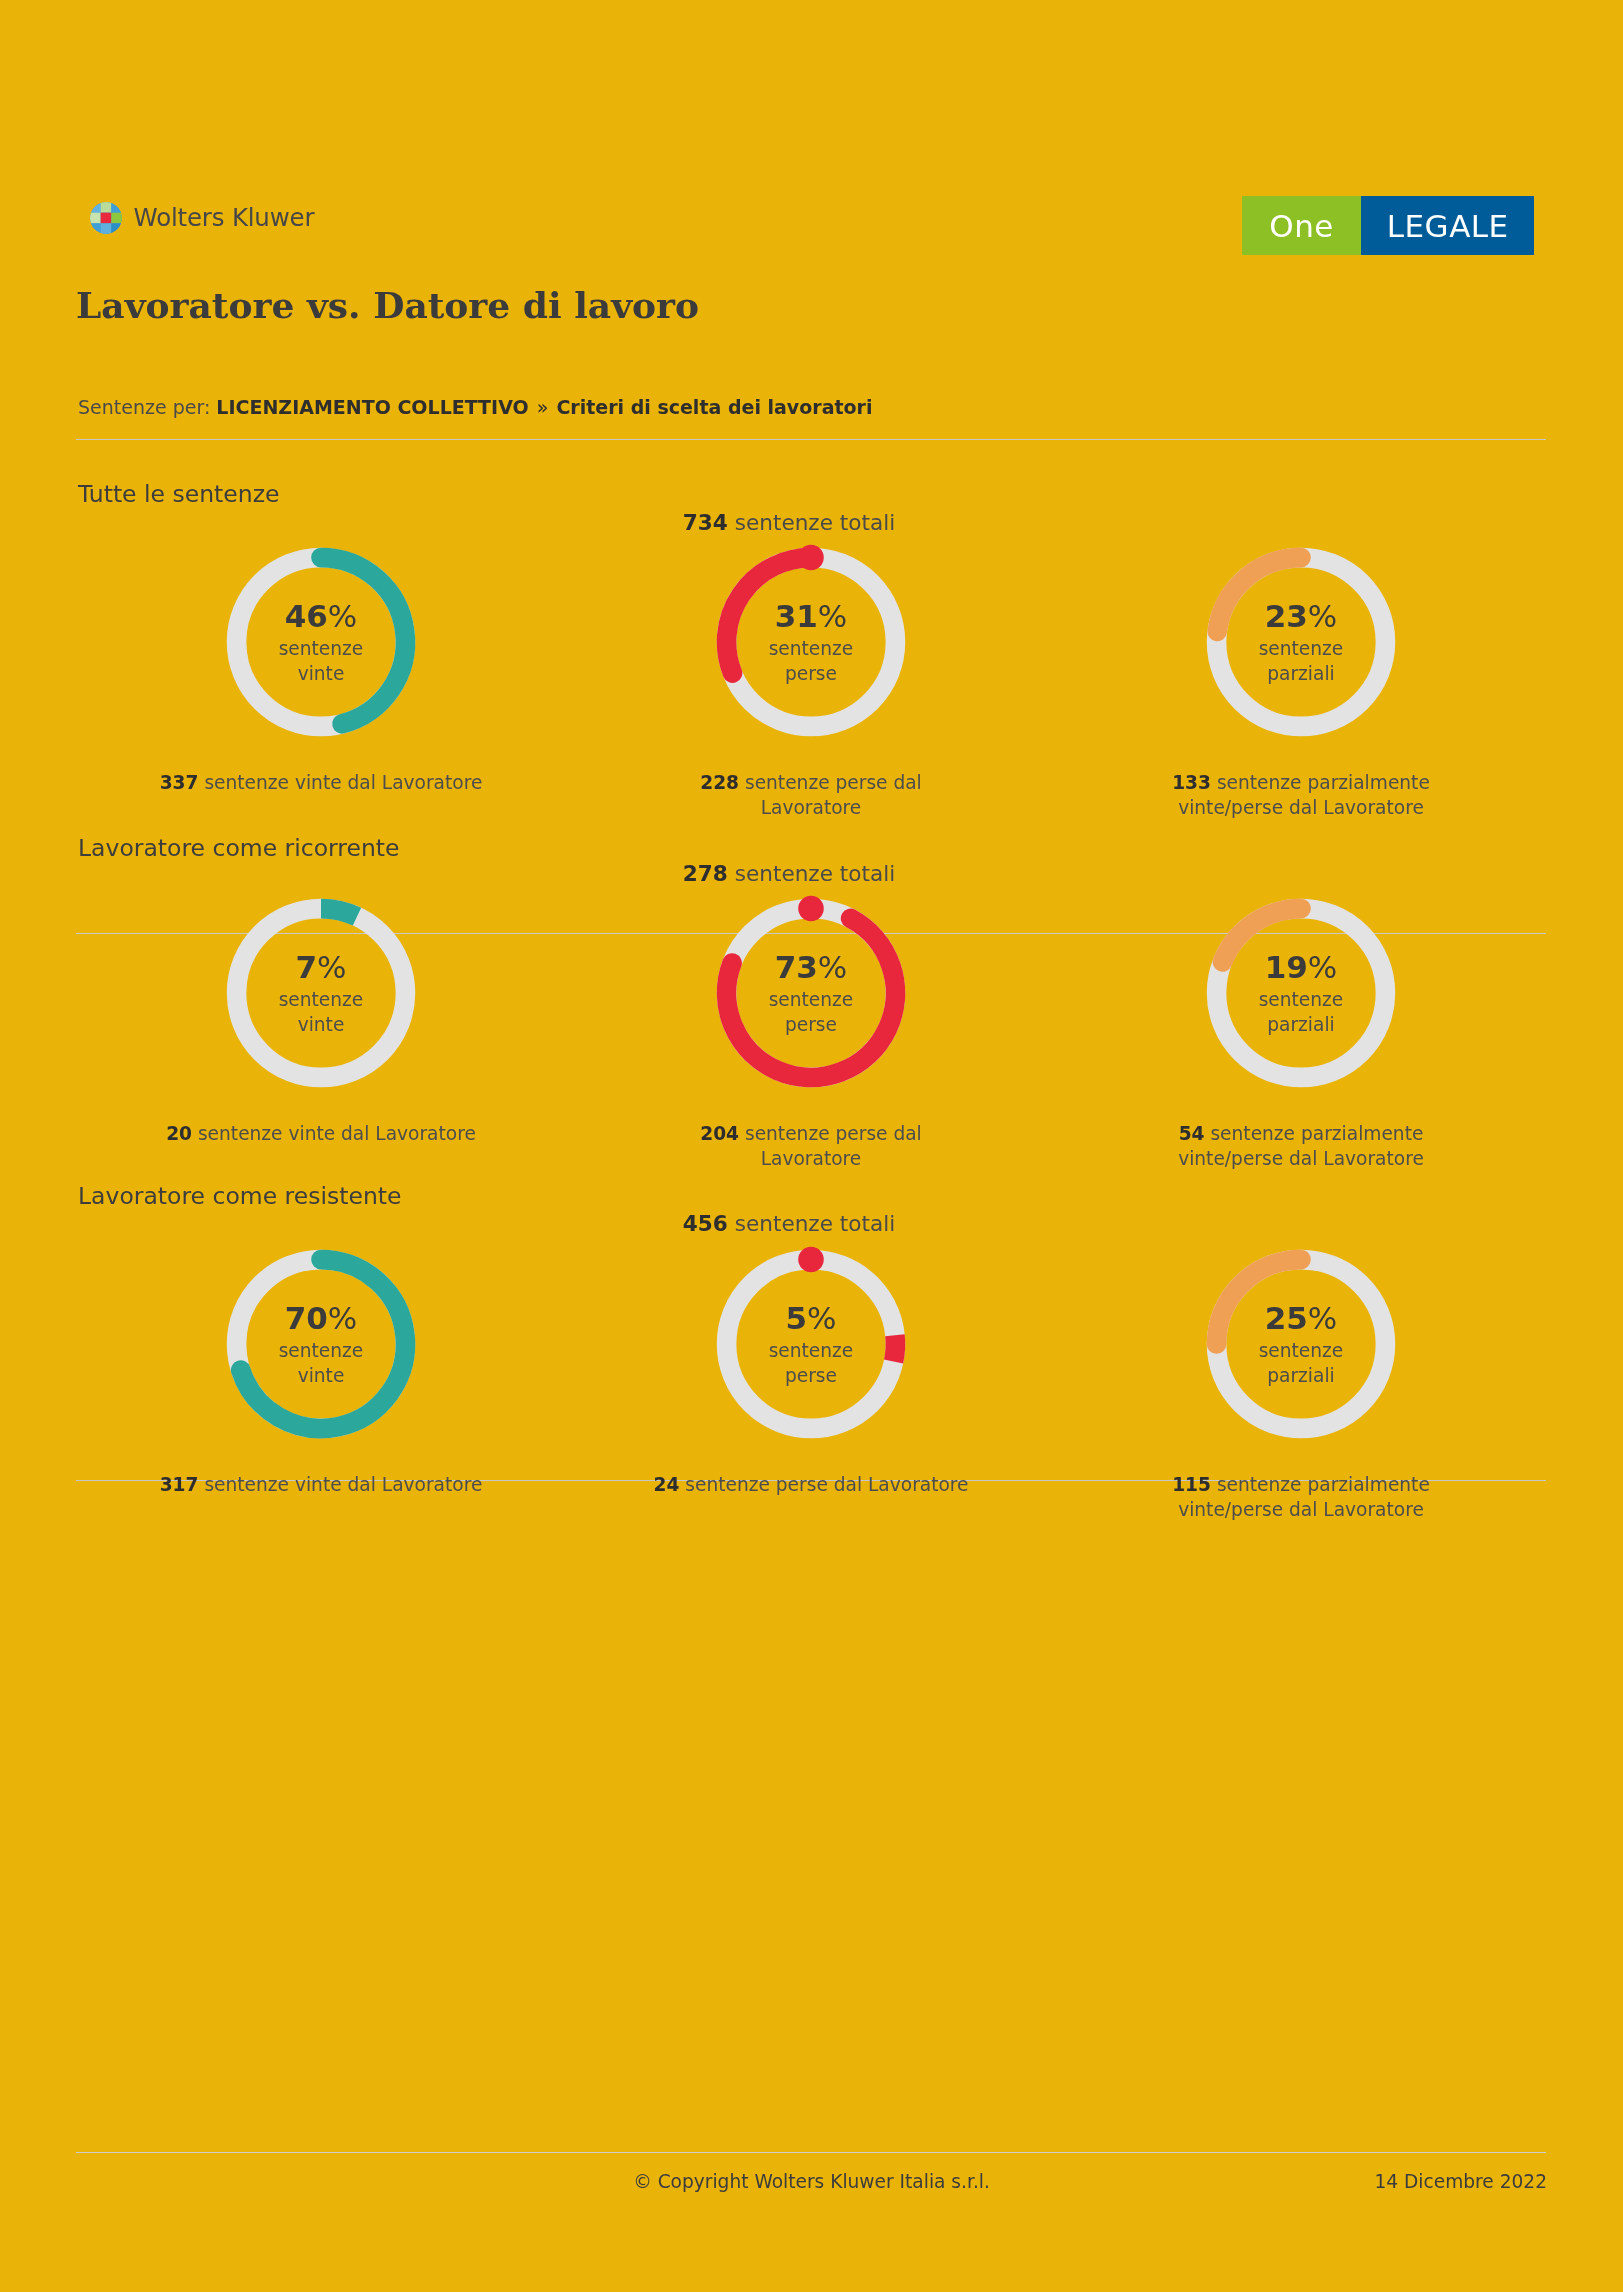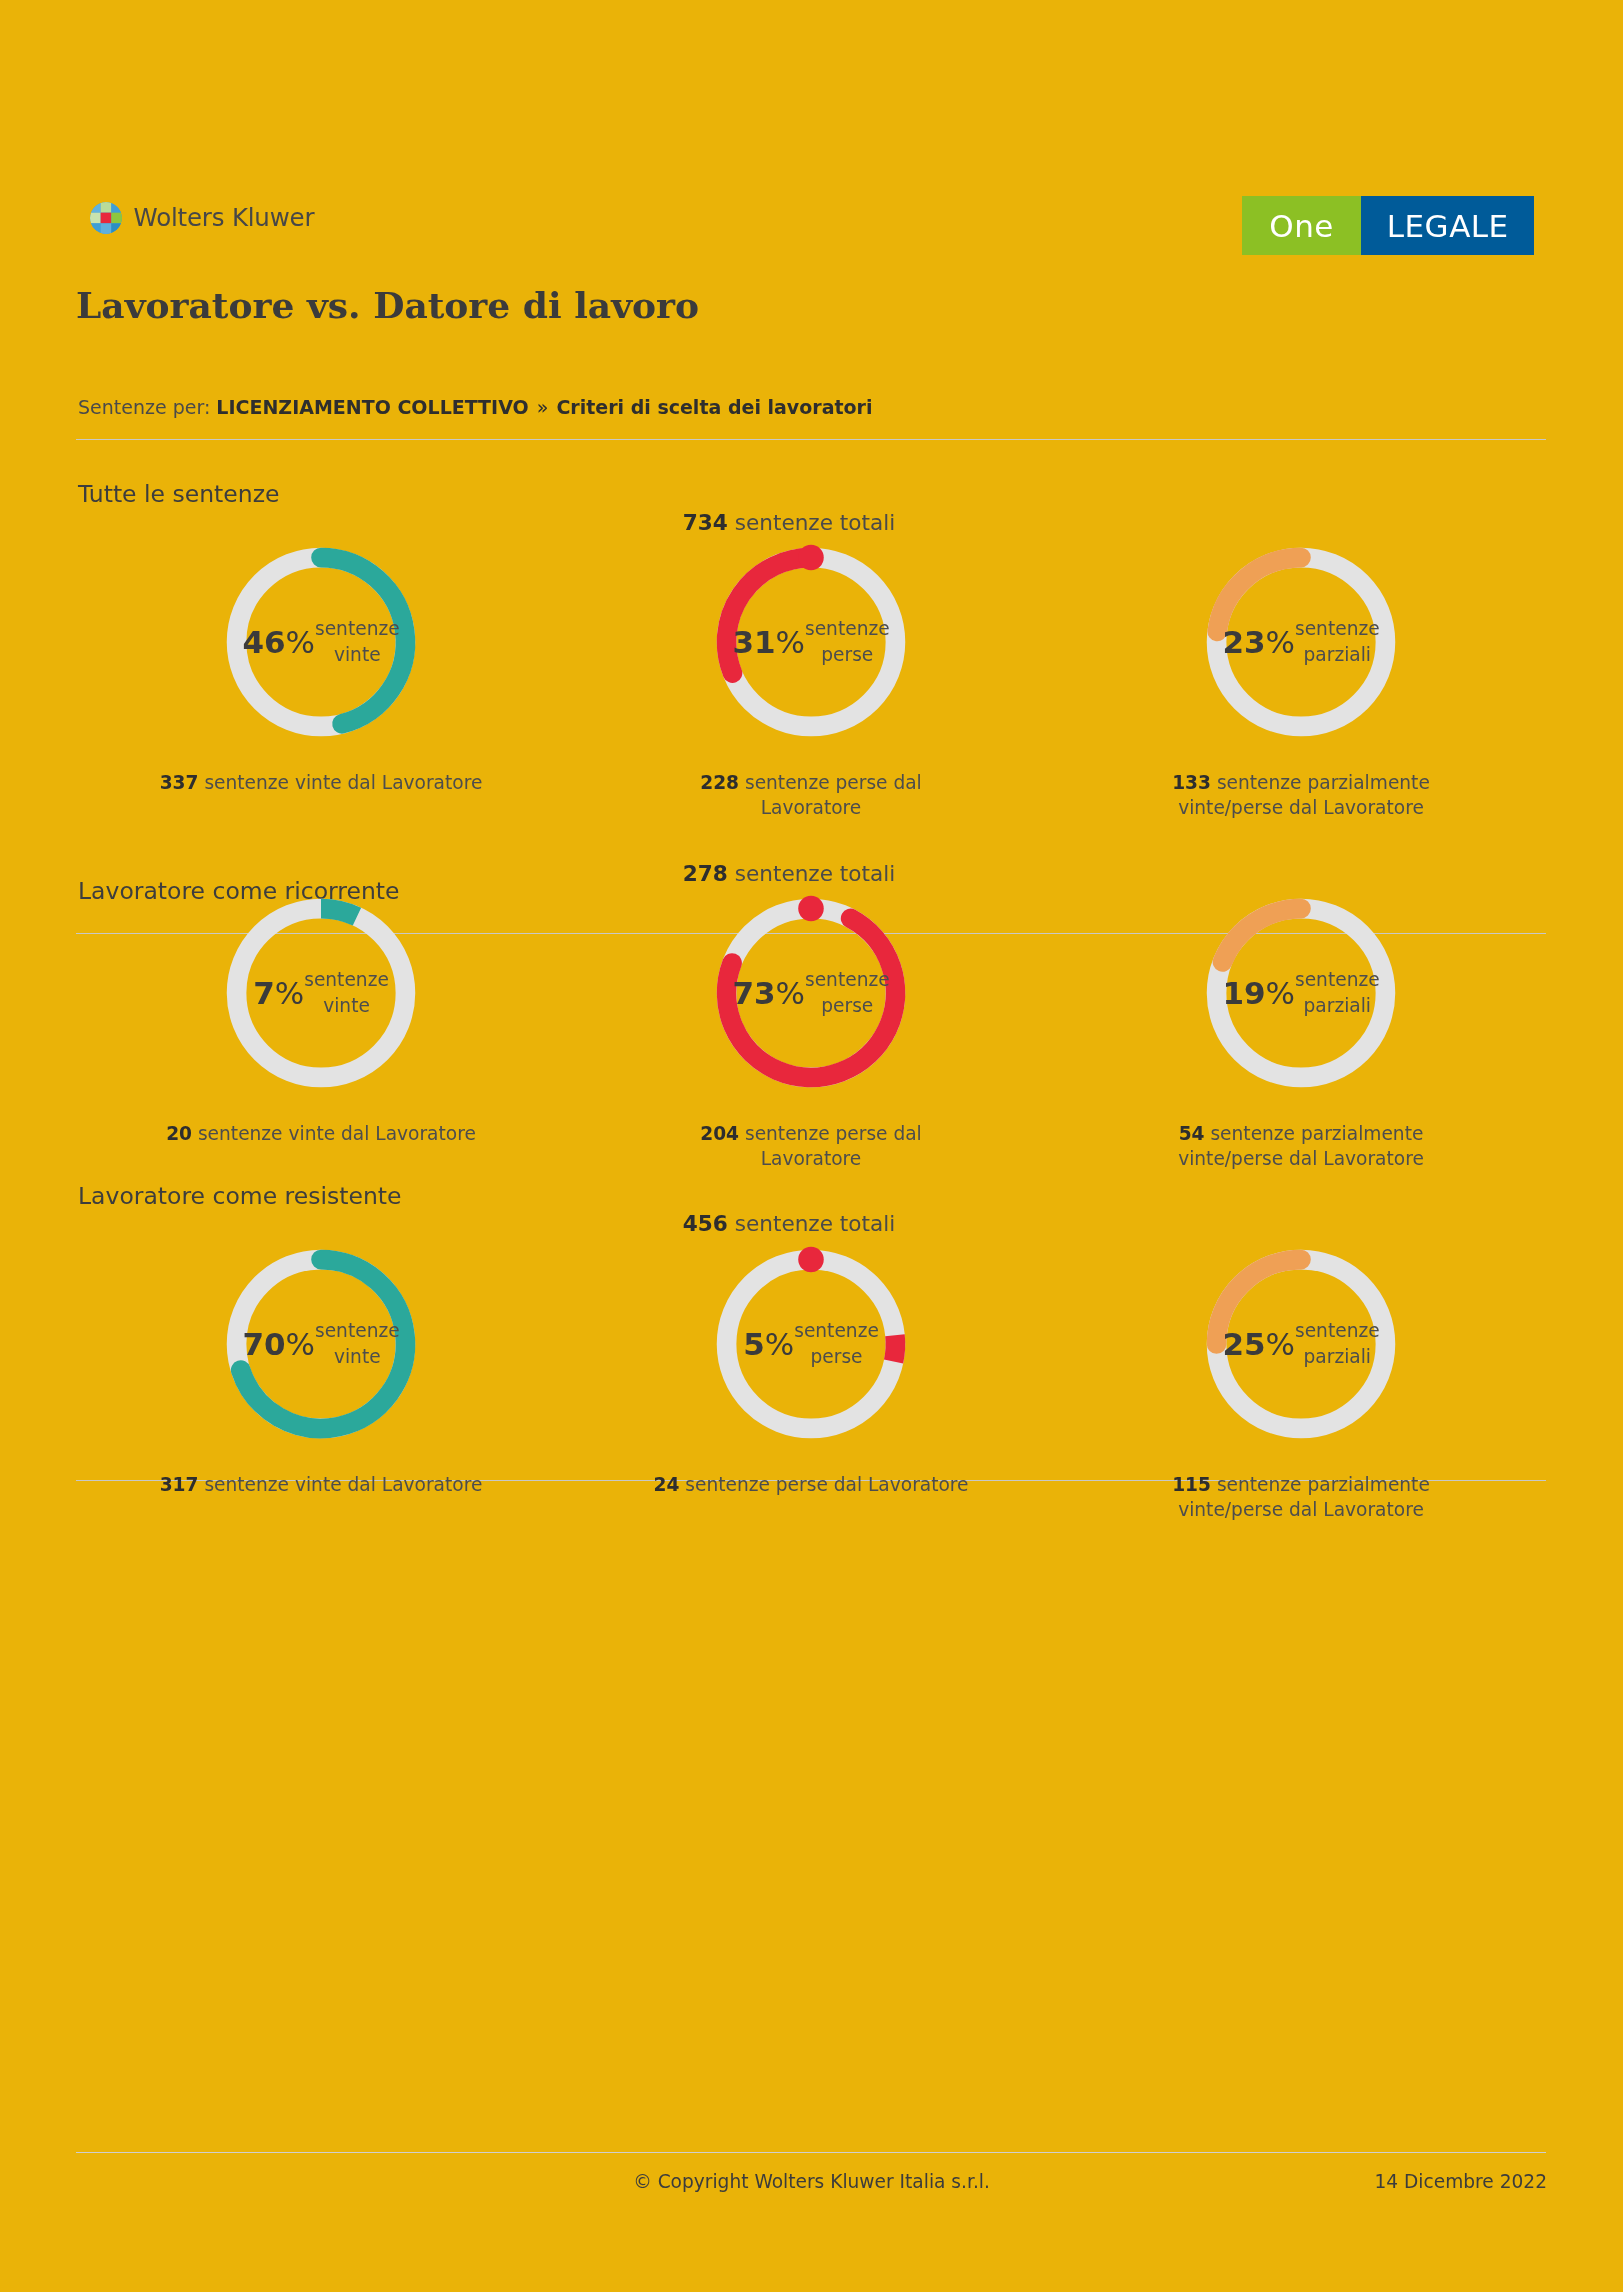--- a/index.html
+++ b/index.html
@@ -136,20 +136,21 @@
     position: relative;
     width: 216px;
     height: 216px;
   }
   .donut-wrap svg { display:block; }
   .donut-center {
     position: absolute;
     left: 0; top: 0;
     width: 216px; height: 216px;
     display: flex;
+    flex-direction: column;
     align-items: center;
     justify-content: center;
     pointer-events: none;
   }
   .donut-pct {
     font-size: 31px;
     font-weight: 700;
     color: #3b3b3b;
     line-height: 1.25;
   }
@@ -282,21 +283,21 @@
             </svg>
             <div class="donut-center">
               <div class="donut-pct"><span>23</span><span class="sym">%</span></div>
               <div class="donut-lbl">sentenze<br>parziali</div>
             </div>
           </div>
           <div class="donut-caption"><b>133</b> <span>sentenze parzialmente vinte/perse dal Lavoratore</span></div>
         </div>
       </div>
       <div class="rule" style="top: 933px;"></div>
-      <div class="section-title" style="top: 877px; text-align: center;">Lavoratore come ricorrente</div>
+      <div class="section-title" style="top: 834px; text-align: center;">Lavoratore come ricorrente</div>
       <div class="totals" style="top: 861px;"><b>278</b> <span>sentenze totali</span></div>
       <div class="donut-row" style="top: 885px;">
         <div class="donut-cell">
           <div class="donut-wrap">
             <svg width="216" height="216" viewBox="0 0 220 220">
               <circle cx="110" cy="110" r="86" fill="none" stroke="#E3E3E3" stroke-width="20"></circle>
               <path d="M 110 24 A 86 86 0 0 1 146.61701907459627 32.18487348792233" fill="none" stroke="#2BA89B" stroke-width="20" stroke-linecap="butt"></path>
             </svg>
             <div class="donut-center">
               <div class="donut-pct"><span>7</span><span class="sym">%</span></div>

